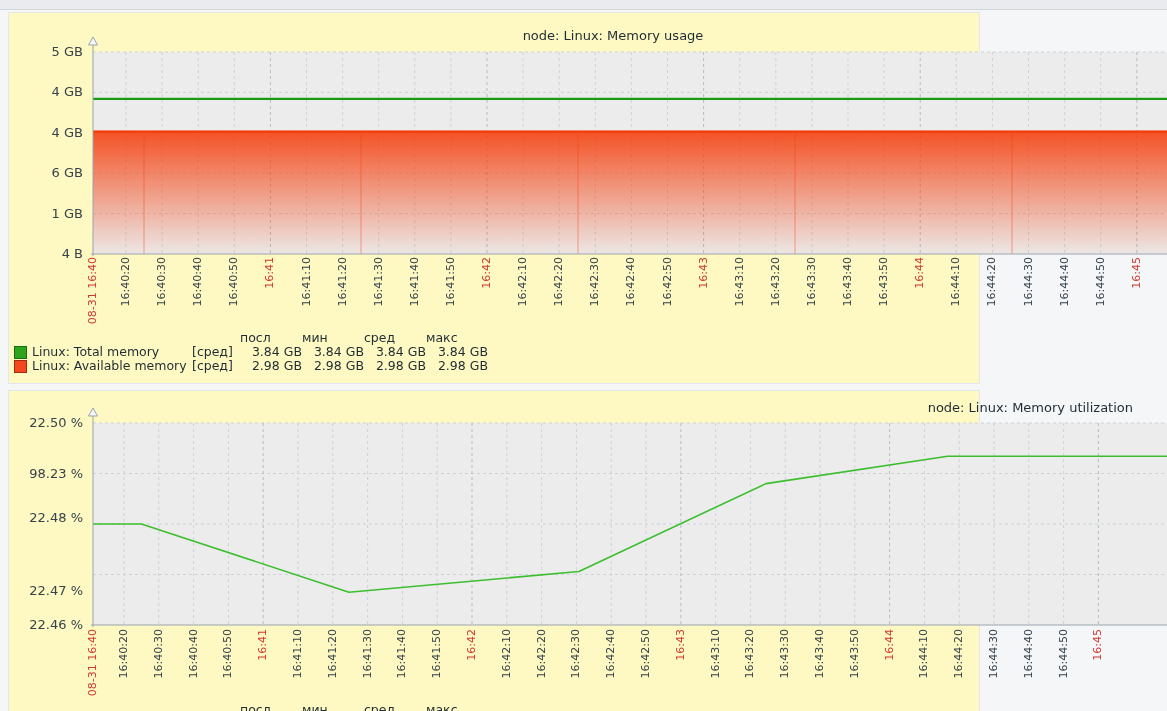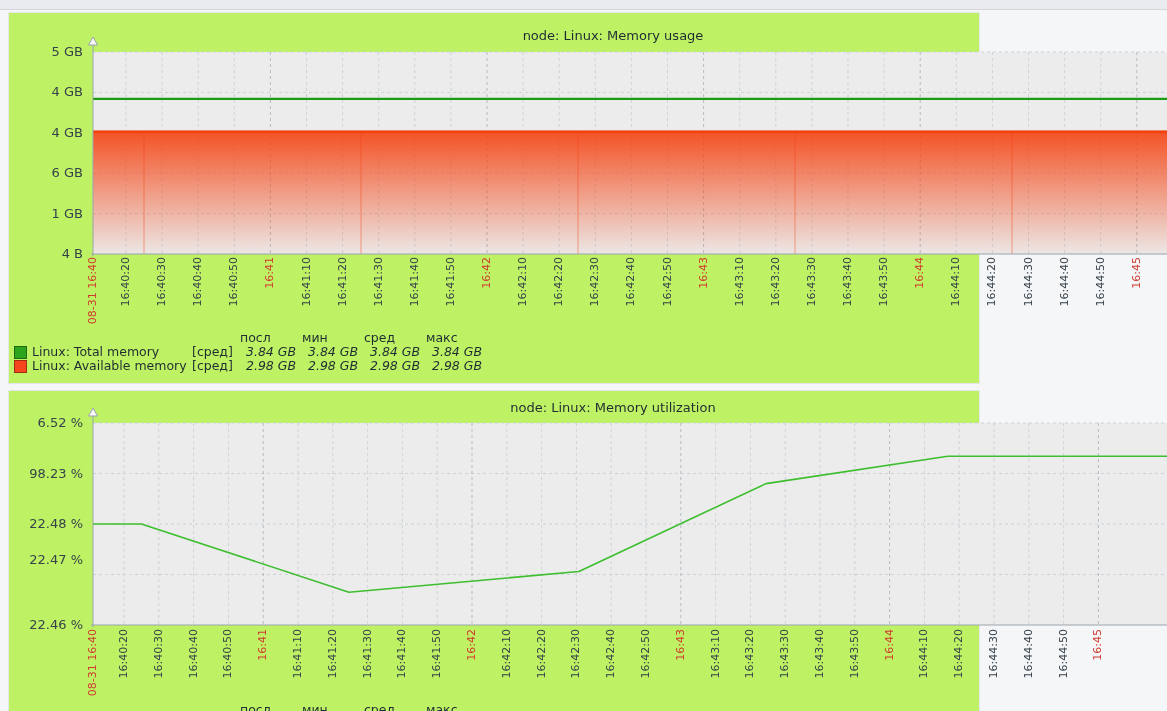--- a/index.html
+++ b/index.html
@@ -7,48 +7,48 @@
     width:1167px;height:711px;overflow:hidden;position:relative;
     background:#f5f6f8;
     font-family:"DejaVu Sans","Liberation Sans",sans-serif;
     -webkit-font-smoothing:antialiased;
   }
   .topbar{
     position:absolute;left:0;top:0;width:1167px;height:9px;
     background:#e9ebee;border-bottom:1px solid #d3d7da;
   }
   .panel{
-    position:absolute;left:8px;width:972px;background:#bef264;
+    position:absolute;left:8px;width:972px;background:#fef9c3;
     border:1px solid #e3e7ea;box-sizing:border-box;
   }
   #panel0{top:12px;height:372px;}
   #panel1{top:390px;height:330px;}
   .chart-title{
     position:absolute;left:84px;width:1040px;top:15px;
     text-align:center;font-size:13px;color:#1f2c33;
   }
-  #panel1 .chart-title{top:9px;}
+  #panel1 .chart-title{top:9px;text-align:right;}
   .plot-svg{position:absolute;left:0;top:0;}
   .ylab{
     position:absolute;left:2px;width:72px;text-align:right;
     font-size:13px;color:#37424a;line-height:13px;
   }
   .xlab{
     position:absolute;
     writing-mode:vertical-rl;transform:rotate(180deg);
     font-size:11px;line-height:13px;color:#37424a;white-space:nowrap;
   }
   .xlab.red{color:#cf3a2f;}
   .legend{
     position:absolute;left:5px;
     display:grid;grid-template-columns:18px 158px 50px 62px 62px 62px 62px;
     font-size:12.5px;line-height:14px;color:#1f2c33;
   }
   .legend .hdr{text-align:left;}
-  .legend .val{text-align:center;font-style:italic;}
+  .legend .val{text-align:right;}
   .legend .swatch-cell{position:relative;}
   .legend .swatch{
     position:absolute;left:0;top:1px;width:11px;height:11px;
     border:1px solid rgba(0,0,0,0.35);
   }
   .legend .func{padding-left:2px;}
 </style>
 </head>
 <body>
 
@@ -223,24 +223,24 @@
         <line x1="1019.8" y1="32" x2="1019.8" y2="234" stroke="#cdd3d8" stroke-width="1" stroke-dasharray="3,3"></line>
         <line x1="1054.6" y1="32" x2="1054.6" y2="234" stroke="#cdd3d8" stroke-width="1" stroke-dasharray="3,3"></line>
         <line x1="1089.3999999999999" y1="32" x2="1089.3999999999999" y2="234" stroke="#b4bcc3" stroke-width="1" stroke-dasharray="3,3"></line>
         <polyline points="84.0,133.0 132.4,133.0 339.9,201.2 569.9,180.5 757.0,92.6 938.6,65.3 1159.0,65.3" fill="none" stroke="#3CBE2E" stroke-width="1.6" stroke-linejoin="round"></polyline>
         <line x1="84" y1="24" x2="84" y2="236" stroke="#9aa4ac" stroke-width="1"></line>
         <line x1="82" y1="234" x2="1159" y2="234" stroke="#9aa4ac" stroke-width="1"></line>
         <path d="M84 17 l-4.5 8 h9 z" fill="#f8f8f8" stroke="#9aa4ac" stroke-width="1"></path>
       </svg>
     </div>
   <div class="labels-host" id="labels1">
-      <span class="ylab" style="top: 25px;">6.52 %</span>
+      <span class="ylab" style="top: 25px;">22.50 %</span>
       <span class="ylab" style="top: 75.5px;">98.23 %</span>
-      <span class="ylab" style="top: 126px;">22.48 %</span>
-      <span class="ylab" style="top: 162px;">22.47 %</span>
+      <span class="ylab" style="top: 120px;">22.48 %</span>
+      <span class="ylab" style="top: 193px;">22.47 %</span>
       <span class="ylab" style="top: 227px;">22.46 %</span>
       <span class="xlab red" style="left: 77px; top: 238px;">08-31 16:40</span>
       <span class="xlab" style="left: 108px; top: 238px;">16:40:20</span>
       <span class="xlab" style="left: 142.8px; top: 238px;">16:40:30</span>
       <span class="xlab" style="left: 177.6px; top: 238px;">16:40:40</span>
       <span class="xlab" style="left: 212.4px; top: 238px;">16:40:50</span>
       <span class="xlab red" style="left: 247.2px; top: 238px;">16:41</span>
       <span class="xlab" style="left: 282px; top: 238px;">16:41:10</span>
       <span class="xlab" style="left: 316.8px; top: 238px;">16:41:20</span>
       <span class="xlab" style="left: 351.6px; top: 238px;">16:41:30</span>

